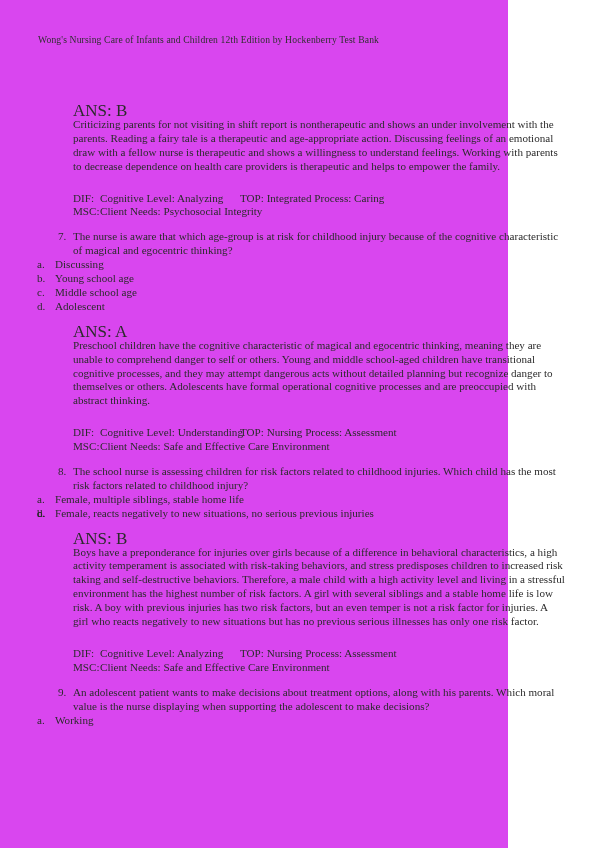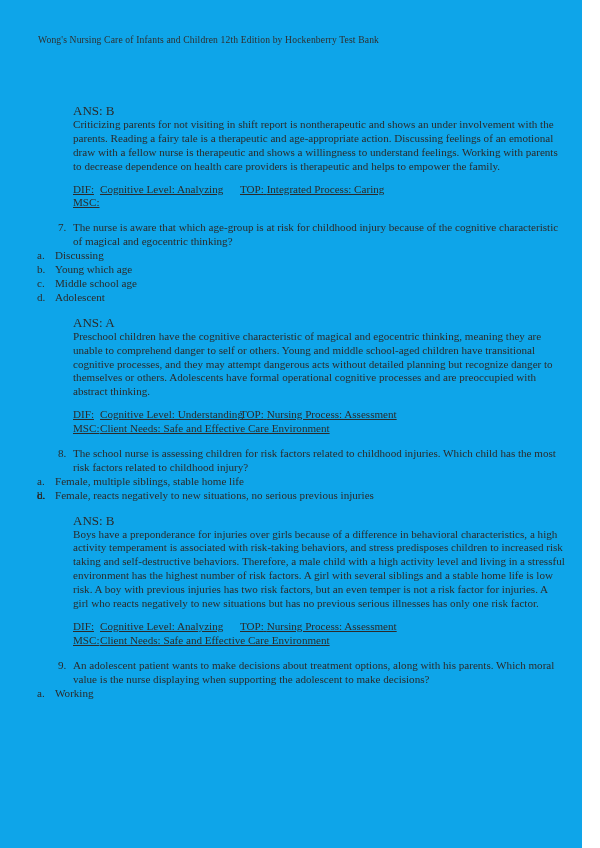--- a/index.html
+++ b/index.html
@@ -10,23 +10,23 @@
   body {
     width: 600px;
     height: 848px;
     font-family: "Liberation Serif", "DejaVu Serif", serif;
     color: #2b2b2b;
     overflow: hidden;
     position: relative;
   }
   .page {
     position: relative;
-    width: 582px;
+    width: 508px;
     height: 848px;
-    background: #0ea5e9;
+    background: #d946ef;
     box-sizing: border-box;
   }
   .running-head {
     position: absolute;
     left: 38px;
     top: 33px;
     font-size: 9.6px;
     line-height: 13px;
     letter-spacing: 0.15px;
     color: #2f2f2f;
@@ -37,35 +37,34 @@
     left: 0;
     top: 104px;
     width: 600px;
   }
   .ans-block {
     margin-left: 73px;
     width: 492px;
     text-align: left;
   }
   .ans-label {
-    font-size: 13px;
+    font-size: 17px;
     line-height: 13.9px;
   }
   .ans-rationale {
     font-size: 11.1px;
     line-height: 13.9px;
   }
 
   
   .meta {
     margin-left: 73px;
-    margin-top: 9px;
-    font-size: 11.1px;
-    line-height: 13.9px;
-    text-decoration: underline;
+    margin-top: 18px;
+    font-size: 11.1px;
+    line-height: 13.9px;
   }
   .meta-row {
     display: flex;
     align-items: baseline;
     white-space: nowrap;
   }
   .meta-key {
     width: 27px;
     flex: 0 0 27px;
   }
@@ -132,35 +131,36 @@
 
     <div class="meta">
       <div class="meta-row">
         <span class="meta-key">DIF:</span>
         <span class="meta-dif">Cognitive Level: Analyzing</span>
         <span class="meta-top">TOP:</span>
         <span class="meta-val">&nbsp;<span>Integrated Process: Caring</span></span>
       </div>
       <div class="meta-row">
         <span class="meta-key">MSC:</span>
+        <span class="meta-val">Client Needs: Psychosocial Integrity</span>
       </div>
     </div>
 
     <div class="question">
       <span class="q-num">7.</span>
       <div class="q-text">The nurse is aware that which age-group is at risk for childhood injury because of the cognitive characteristic of magical and egocentric thinking?</div>
     </div>
     <div class="options">
       <div class="option">
         <span class="o-let">a.</span>
         <span class="o-text">Discussing</span>
       </div>
       <div class="option">
         <span class="o-let">b.</span>
-        <span class="o-text">Young which age</span>
+        <span class="o-text">Young school age</span>
       </div>
       <div class="option">
         <span class="o-let">c.</span>
         <span class="o-text">Middle school age</span>
       </div>
       <div class="option">
         <span class="o-let">d.</span>
         <span class="o-text">Adolescent</span>
       </div>
     </div>

